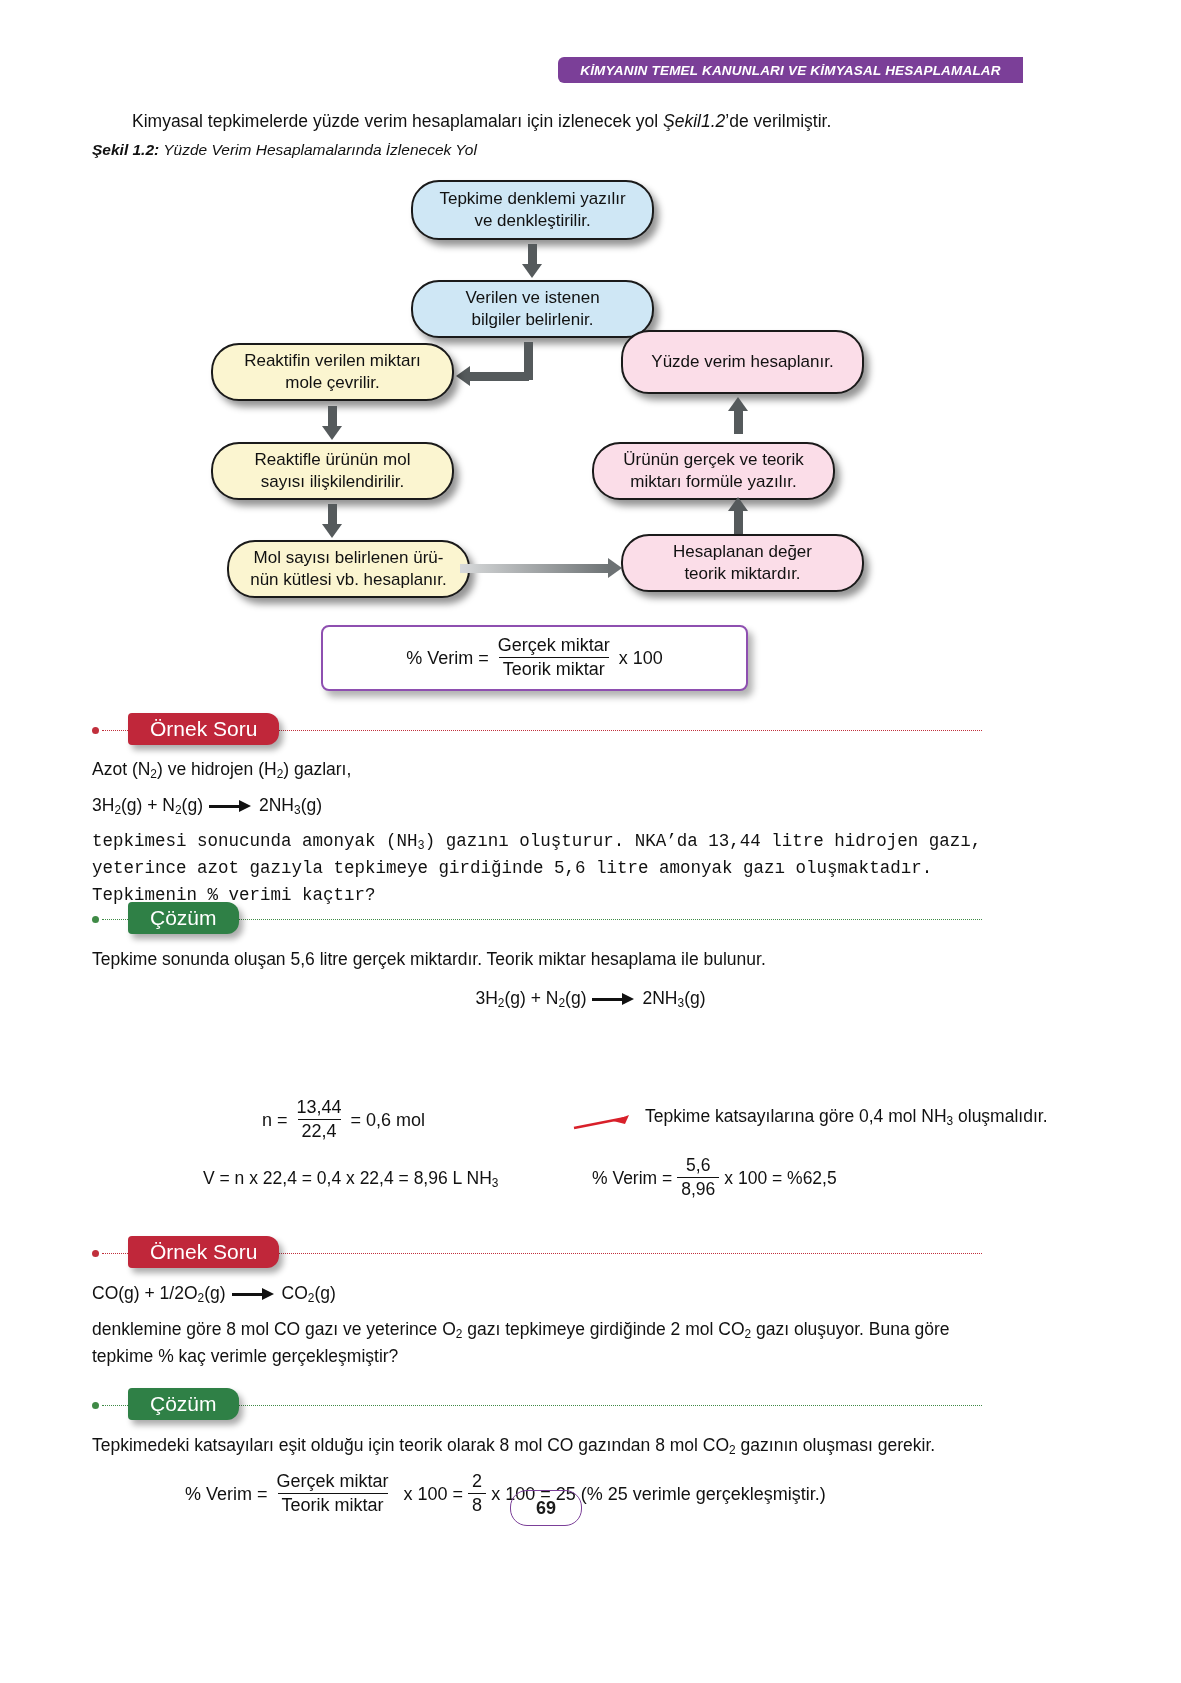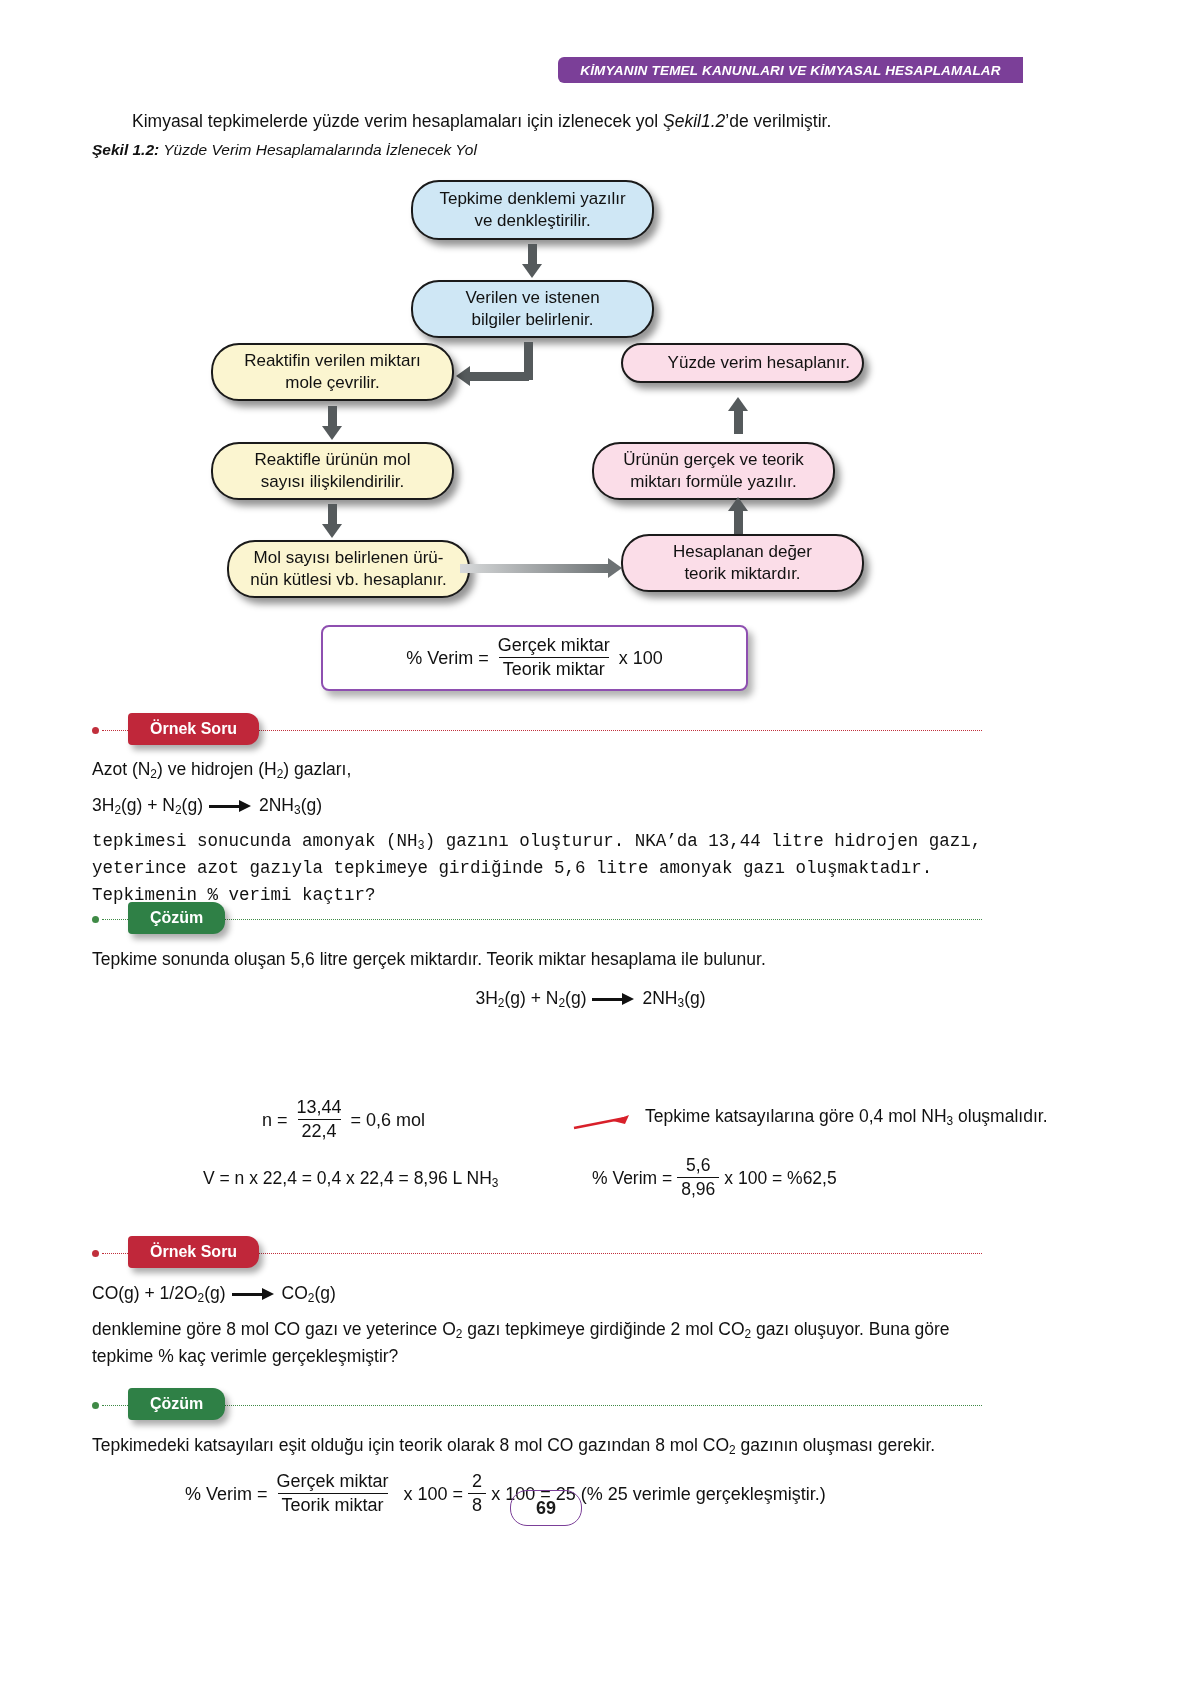--- a/index.html
+++ b/index.html
@@ -185,22 +185,22 @@
   .sec-badge {
     position: absolute;
     left: 36px;
     top: 0px;
     height: 32px;
     padding: 0 22px 0 22px;
     border-radius: 4px 12px 12px 4px;
     display: flex;
     align-items: center;
     color: #ffffff;
-    font-size: 16px;
-    font-weight: bold;
+    font-size: 21px;
+    font-weight: normal;
     box-shadow: 4px 5px 6px rgba(0,0,0,0.33);
     z-index: 2;
   }
   .badge-red   { background: #c0273a; }
   .badge-green { background: #2f8046; }
 
   
   .body-text {
     position: absolute;
     left: 92px;
@@ -292,21 +292,21 @@
 
   <div class="arr-v" style="left:524px; top:172px; height:38px;"></div>
   <div class="arr-h" style="left:468px; top:202px; width:61px;"></div>
   <div class="arr-head arr-head-left" style="left:456px; top:196px;"></div>
 
   <div class="fc-box fc-cream" style="left:211px; top:173px; width:243px; height:58px;">
     <span style="white-space:pre-line;">Reaktifin verilen miktarı
 mole çevrilir.</span>
   </div>
 
-  <div class="fc-box fc-pink" style="left:621px; top:173px; width:243px; height:40px;justify-content:flex-end;">
+  <div class="fc-box fc-pink" style="left:621px; top:160px; width:243px; height:64px;">
     <span style="white-space:pre-line;">Yüzde verim hesaplanır.</span>
   </div>
 
   <div class="arr-v" style="left:328px; top:236px; height:22px;"></div>
   <div class="arr-head arr-head-down" style="left:322px; top:256px;"></div>
 
   <div class="arr-v" style="left:734px; top:240px; height:24px;"></div>
   <div class="arr-head arr-head-up" style="left:728px; top:227px;"></div>
 
   <div class="fc-box fc-cream" style="left:211px; top:272px; width:243px; height:58px;">

